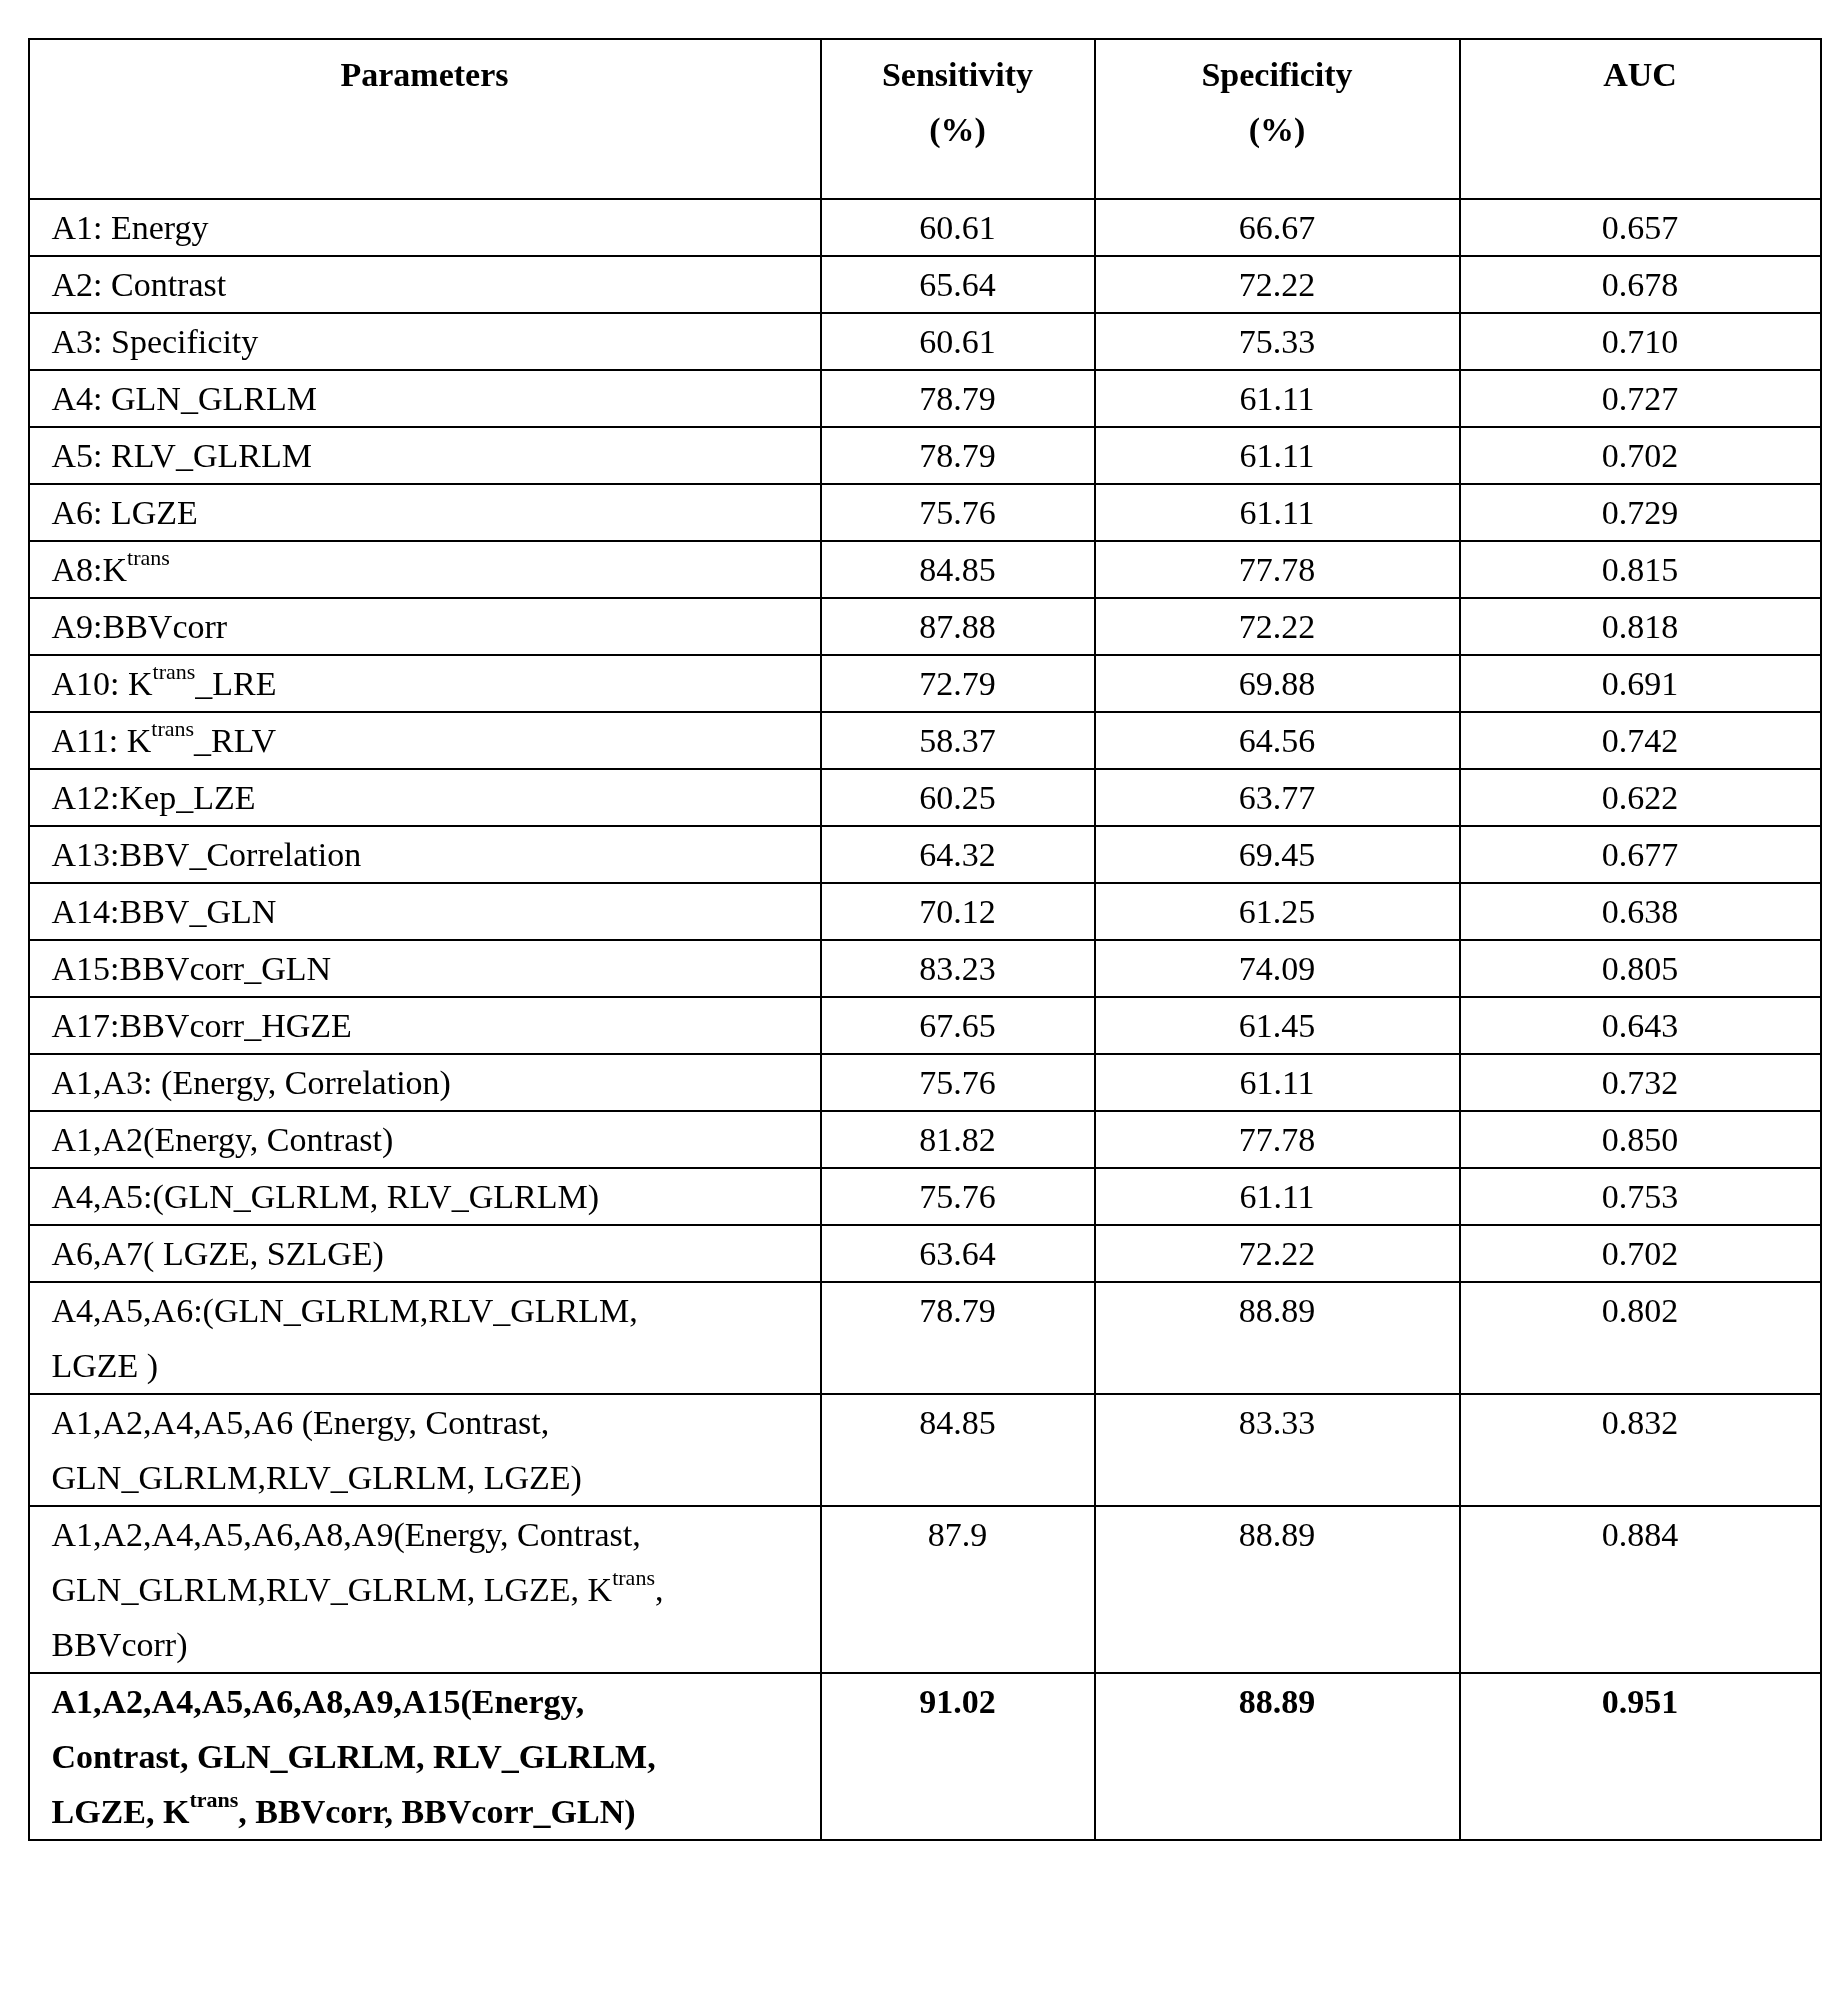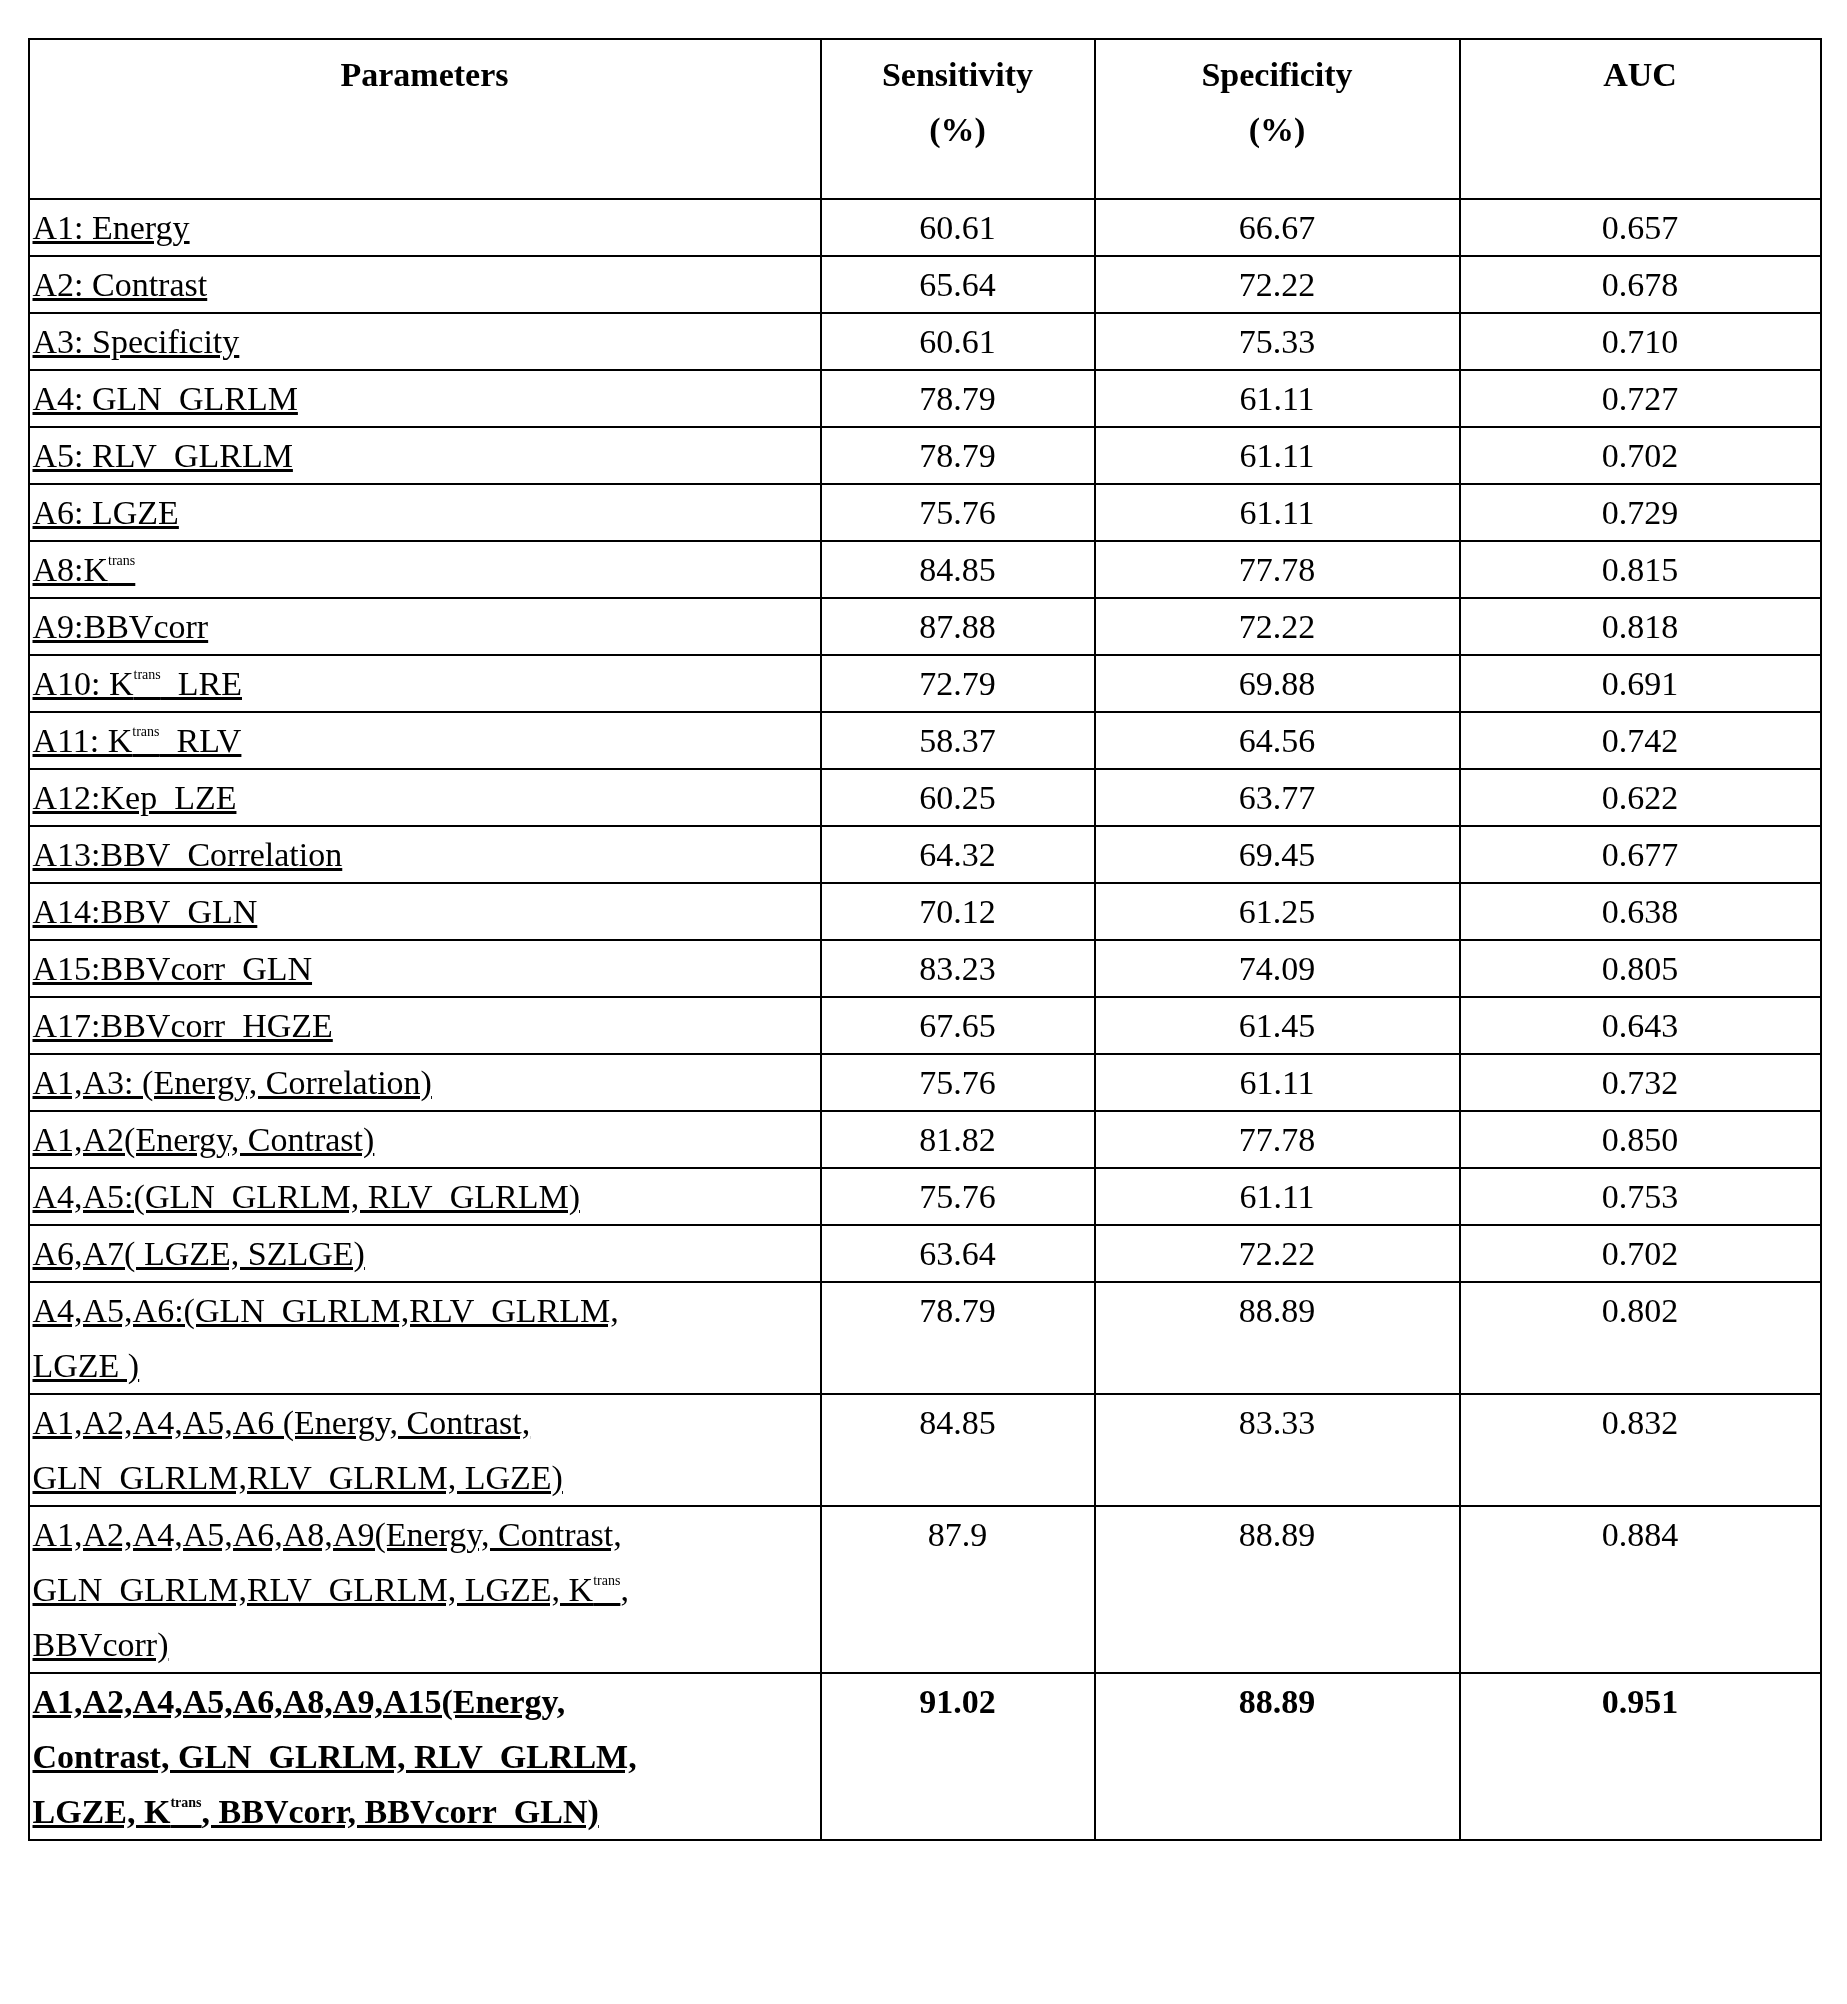--- a/index.html
+++ b/index.html
@@ -39,32 +39,31 @@
     font-weight: bold;
     text-align: center;
     height: 151px;
     padding-top: 7px;
   }
   table.results td {
     height: 53px;
   }
   table.results td.param {
     text-align: left;
-    padding-left: 3px;
+    padding-left: 22px;
     padding-right: 6.5px;
-    text-decoration: underline;
   }
   table.results td.num {
     text-align: center;
   }
   tr.bold td {
     font-weight: bold;
   }
   sup.trans {
-    font-size: 14px;
+    font-size: 22px;
     line-height: 0;
     position: relative;
     top: -3.2px;
     vertical-align: super;
   }
   .hdr-line { display: block; }
 </style>
 </head>
 <body>
 

